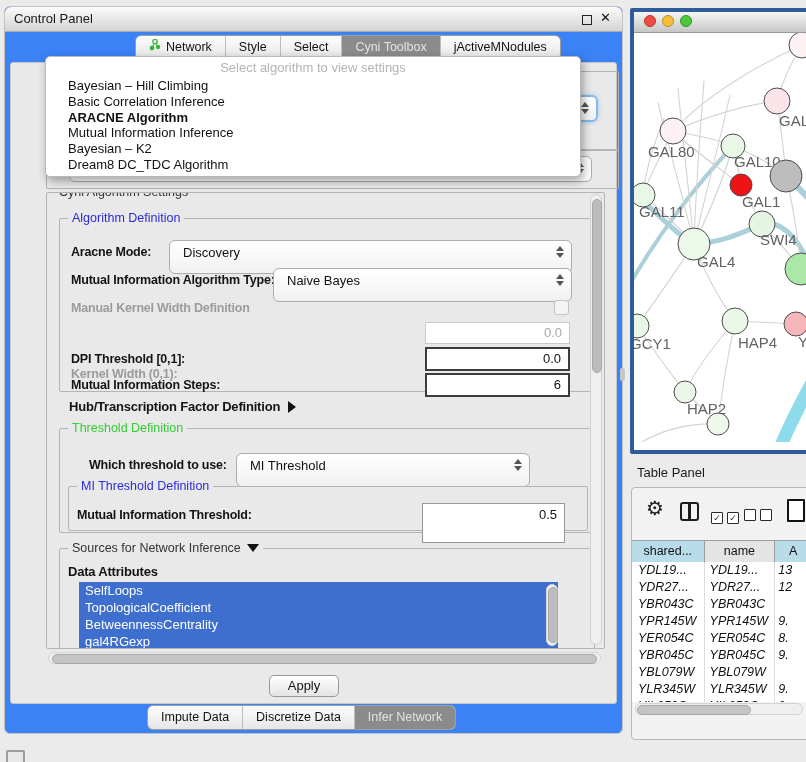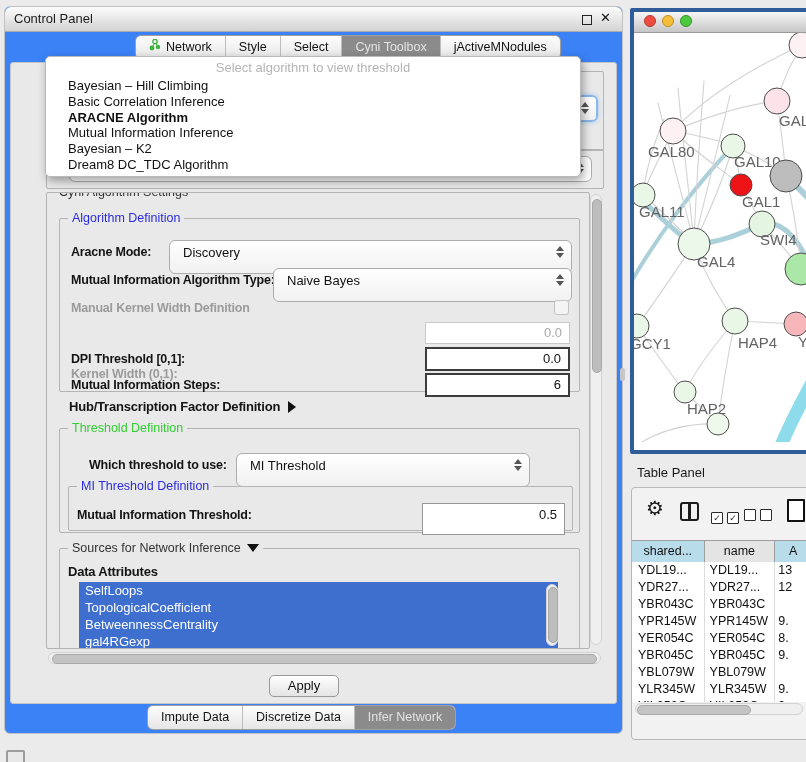--- a/index.html
+++ b/index.html
@@ -18,21 +18,21 @@
     overflow:hidden;background:linear-gradient(#fdfdfd,#e6e6e6);}
   .tab{padding:0 13px;line-height:23px;font-size:12.5px;color:#111;border-left:1px solid #bdbdbd;
     display:flex;align-items:center;white-space:nowrap;}
   .tab:first-child{border-left:none;}
   .tab.selected{background:#8b8b8b;color:#e3e3e3;}
   #top-tabbar{left:86px;top:28px;margin-left:44px;}
   #bottom-tabbar{left:142px;top:698px;}
   .neticon{margin-right:5px;}
   #main-panel{left:5px;top:55px;width:605px;height:640px;background:#e9e9e9;
     border:1px solid #c6c6c6;border-radius:3px;}
-  .gbox{border:1px solid #b4b4b4;border-radius:2px;}
+  .gbox{border:1px solid #b4b4b4;border-radius:2px;padding-left:15px;}
   .gbox>.cap{position:absolute;top:-8px;left:8px;background:#e9e9e9;padding:0 4px;
     font-size:12.5px;color:#333;white-space:nowrap;}
   .cap.blue{color:#2b2bdd;}
   .cap.green{color:#33cc33;}
   .lbl{font-size:12.5px;font-weight:bold;color:#141414;letter-spacing:-0.2px;white-space:nowrap;}
   .glbl{font-size:12.5px;font-weight:bold;color:#9b9b9b;letter-spacing:-0.2px;white-space:nowrap;}
   .combo{background:linear-gradient(#ffffff,#f1f1f1);border:1px solid #adadad;border-radius:6px;
     font-size:13px;color:#111;line-height:24px;padding-left:13px;box-sizing:border-box;height:34px;}
   .spin{position:absolute;right:7px;top:5px;width:9px;display:flex;flex-direction:column;align-items:center;}
   .spin i{display:block;width:0;height:0;border-left:4px solid transparent;border-right:4px solid transparent;}
@@ -76,21 +76,21 @@
   .col-icon:after{content:"";position:absolute;left:6px;top:0;width:2.5px;height:15px;background:#1c1c1c;}
   .cb{width:10px;height:10px;border:1.5px solid #2a2a2a;border-radius:1px;display:inline-block;
     font-size:9px;font-weight:bold;line-height:10px;text-align:center;color:#2a2a2a;margin-right:4px;background:#fff;}
   .doc-icon{width:14px;height:19px;border:2px solid #111;border-radius:1px;background:#fff;}
   #tbl-header{display:flex;height:22px;border-top:1px solid #9e9e9e;border-bottom:1px solid #9e9e9e;}
   #tbl-header .hc{box-sizing:border-box;border-right:1px solid #9e9e9e;font-size:12.5px;color:#111;
     text-align:center;line-height:21px;overflow:hidden;white-space:nowrap;}
   .hc.hl{background:#b9dcea;} .hc.plain{background:#e4e4e4;}
   #tbl-rows{background:#fff;overflow:hidden;}
   .trow{display:flex;height:17px;line-height:17px;font-size:12.5px;color:#111;}
-  .trow .c{box-sizing:border-box;overflow:hidden;white-space:nowrap;}
+  .trow .c{box-sizing:border-box;overflow:hidden;white-space:nowrap;font-style:italic;}
   .trow .c1{width:79px;padding-left:6px;border-right:1px solid #dcdcdc;}
   .trow .c2{width:77px;padding-left:5px;border-right:1px solid #dcdcdc;}
   .trow .c3{width:40px;padding-left:3px;}
   #mini-icon{left:6px;top:750px;width:15px;height:12px;border:2px solid #9c9c9c;border-radius:2px;background:#e8e8e8;}
   #splitter{left:620px;top:368px;width:5px;height:13px;background:#c6c6c6;border-radius:2px;}
 </style>
 </head>
 <body>
 
 <div id="screen">
@@ -188,21 +188,21 @@
           <div class="abs combo" style="left:176px;top:24px;width:294px;">
             <span>MI Threshold</span>
             <span class="spin">
                 <i class="up"></i>
                 <i class="dn"></i>
               </span>
           </div>
           <div class="abs gbox" style="left:8px;top:57px;width:503px;height:43px;">
             <span class="cap blue">MI Threshold Definition</span>
             <span class="abs lbl" style="left:8px;top:21px;">Mutual Information Threshold:</span>
-            <div class="abs field mid" style="left:353px;top:16px;width:143px;height:32px;"><span>0.5</span></div>
+            <div class="abs field mid" style="left:353px;top:16px;width:143px;height:40px;"><span>0.5</span></div>
           </div>
         </div>
 
         <div class="abs gbox" style="left:12px;top:355px;width:519px;height:100px;">
           <span class="cap"><span>Sources for Network Inference</span><span class="arrow-down"></span></span>
           <span class="abs lbl" style="left:8px;top:15px;font-size:13px;">Data Attributes</span>
           <div class="abs" id="attr-list" style="left:19px;top:33px;width:479px;height:66px;">
               <div class="attr-item">SelfLoops</div>
               <div class="attr-item">TopologicalCoefficient</div>
               <div class="attr-item">BetweennessCentrality</div>
@@ -230,21 +230,21 @@
         </div>
       <div class="tab">
           <span>Discretize Data</span>
         </div>
       <div class="tab selected">
           <span>Infer Network</span>
         </div>
     </div>
 
     <div class="abs" id="dd-popup">
-      <div class="dd-prompt">Select algorithm to view threshold</div>
+      <div class="dd-prompt">Select algorithm to view settings</div>
       <div id="dd-options">
           <div class="dd-item">Bayesian – Hill Climbing</div>
           <div class="dd-item">Basic Correlation Inference</div>
           <div class="dd-item sel">ARACNE Algorithm</div>
           <div class="dd-item">Mutual Information Inference</div>
           <div class="dd-item">Bayesian – K2</div>
           <div class="dd-item">Dream8 DC_TDC Algorithm</div>
         </div>
     </div>
   </div>

